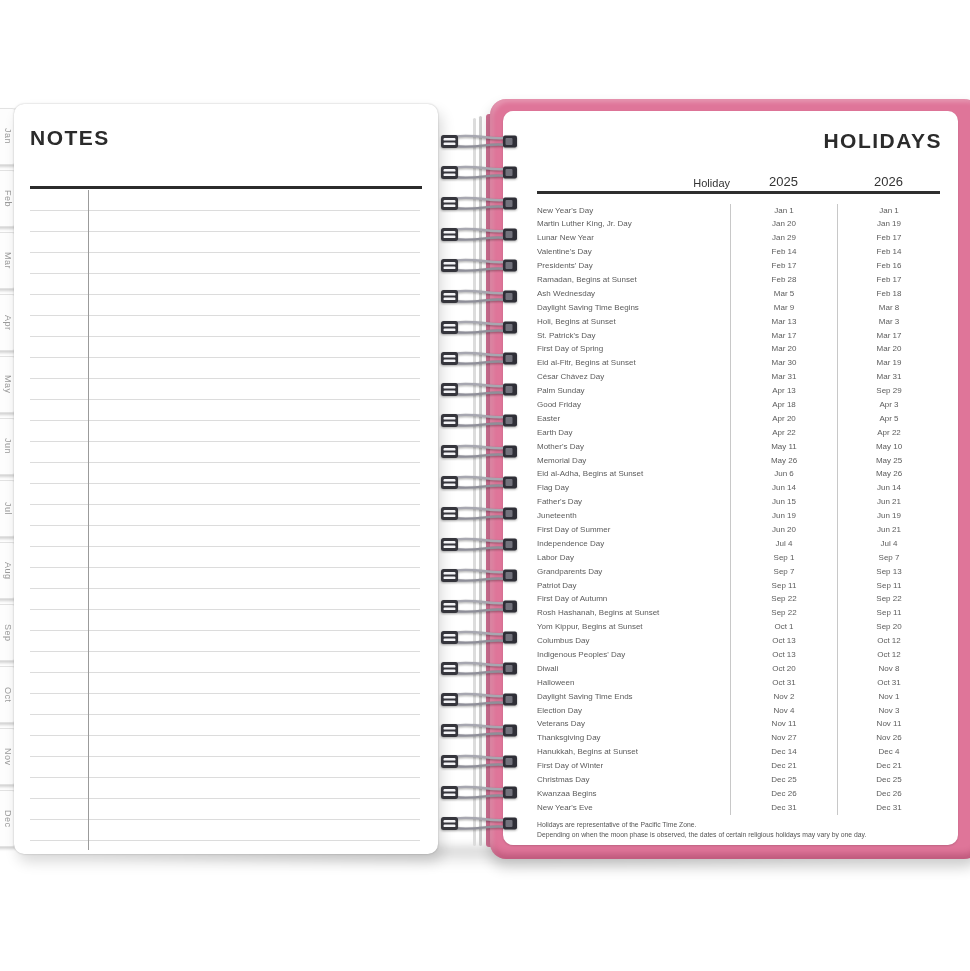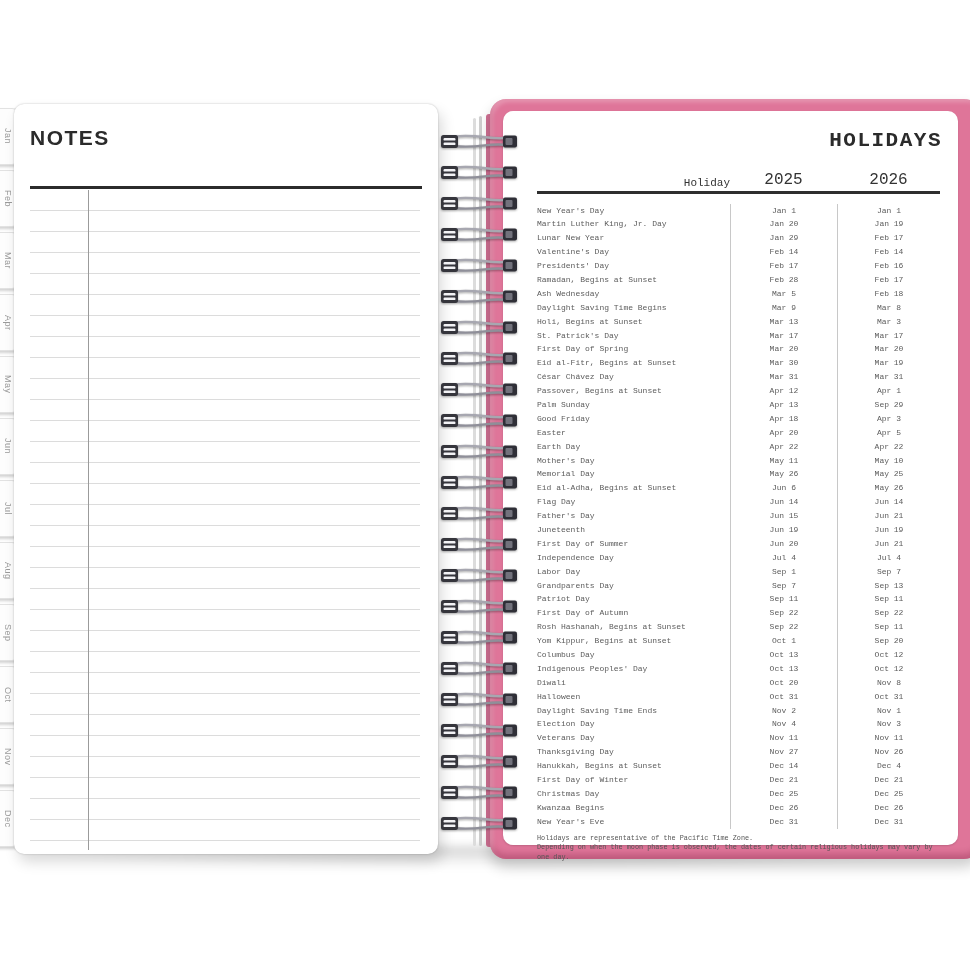--- a/index.html
+++ b/index.html
@@ -35,28 +35,28 @@
   .page-edge-1 { position:absolute; left:473px; top:118px; width:3px; height:728px; background:#dcdcdc; border-radius:2px; }
   .page-edge-2 { position:absolute; left:479px; top:116px; width:3px; height:730px; background:#cfcfcf; border-radius:2px; }
   .spine-strip { position:absolute; left:486px; top:114px; width:9px; height:733px; border-radius:3px; }
   .coils { position:absolute; left:0; top:0; width:970px; height:971px; pointer-events:none; }
   .coil { position:absolute; left:440px; width:82px; height:19px; filter:drop-shadow(0 1px 1px rgba(0,0,0,0.35)); }
 
   
   .right-cover { position:absolute; left:490px; top:99px; width:490px; height:760px;
     border-radius:16px; box-shadow:0 8px 14px rgba(0,0,0,0.20), inset 0 -5px 6px rgba(120,25,60,0.30), inset 3px 3px 4px rgba(255,255,255,0.25); }
   .right-page { position:absolute; left:503px; top:111px; width:455px; height:734px;
-    background:#ffffff; border-radius:10px; box-shadow:0 1px 2px rgba(0,0,0,0.15);font-family:Liberation Mono, monospace; }
+    background:#ffffff; border-radius:10px; box-shadow:0 1px 2px rgba(0,0,0,0.15); }
   .holidays-title { position:absolute; right:16px; top:18px; font-size:21px; letter-spacing:1.5px;
     color:#2b2b2b; font-weight:600; }
 
   .holiday-table { position:absolute; left:34px; top:59px; width:403px; }
   .thead { display:grid; grid-template-columns:193px 107px 103px; align-items:end; height:19px; }
   .thead .h-name { font-size:11px; color:#333;text-align:right; }
-  .thead .h-year { font-size:16px; color:#333; text-align:center; }
+  .thead .h-year { font-size:13px; color:#333; text-align:center; }
   .thead-rule { height:2.5px; background:#2e2e2e; margin-top:2px; }
   .tbody { margin-top:10px; }
   .trow { display:grid; grid-template-columns:193px 107px 103px; height:13.9px; align-items:center; }
   .trow .c { font-size:8px; color:#5c5c5c; line-height:13.9px; white-space:nowrap; }
   .trow .name { text-align:left; }
   .trow .date { text-align:center; border-left:1px solid #c8c8c8; height:13.9px; }
   .footnotes { margin-top:5px; }
   .footnote { font-size:6.8px; color:#555; line-height:1.45; }
 </style>
 </head>
@@ -186,25 +186,20 @@
             <div class="c name">Eid al-Fitr, Begins at Sunset</div>
             <div class="c date">Mar 30</div>
             <div class="c date">Mar 19</div>
           </div>
           <div class="trow">
             <div class="c name">César Chávez Day</div>
             <div class="c date">Mar 31</div>
             <div class="c date">Mar 31</div>
           </div>
           <div class="trow">
-            <div class="c name">Passover, Begins at Sunset</div>
-            <div class="c date">Apr 12</div>
-            <div class="c date">Apr 1</div>
-          </div>
-          <div class="trow">
             <div class="c name">Palm Sunday</div>
             <div class="c date">Apr 13</div>
             <div class="c date">Sep 29</div>
           </div>
           <div class="trow">
             <div class="c name">Good Friday</div>
             <div class="c date">Apr 18</div>
             <div class="c date">Apr 3</div>
           </div>
           <div class="trow">

